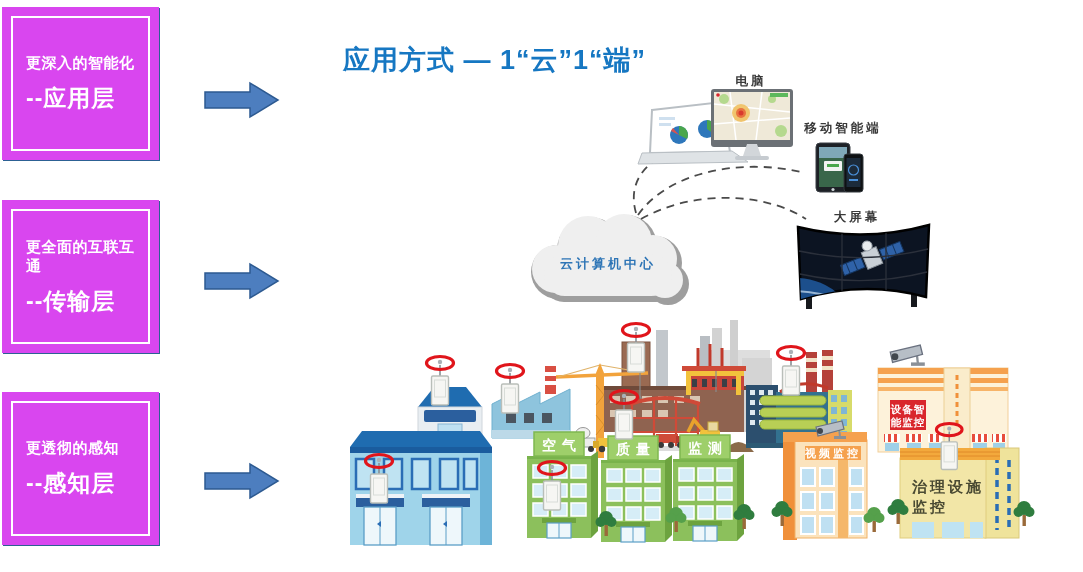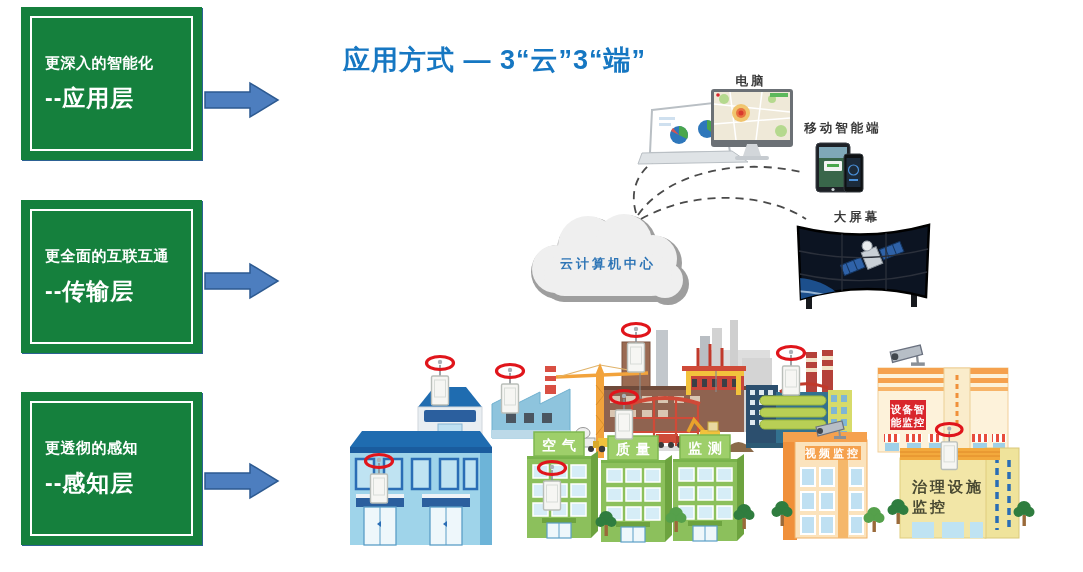--- a/index.html
+++ b/index.html
@@ -1,18 +1,18 @@
 <!DOCTYPE html>
 <html><head>
 <meta charset="utf-8">
 <style>
   html,body{margin:0;padding:0;background:#fff;}
   #stage{position:relative;width:1083px;height:572px;background:#fff;overflow:hidden;
          font-family:"Liberation Sans","DejaVu Sans",sans-serif;}
-  .layer-box{position:absolute;left:21px;width:181px;height:153px;background:#15803d;
+  .layer-box{position:absolute;left:2px;width:157px;height:153px;background:#d946ef;
              box-shadow:1px 1px 0 #2c6193;}
   .layer-inner{position:absolute;inset:9px;border:2px solid #ffffff;display:flex;
                flex-direction:column;justify-content:center;padding:0 13px;color:#fff;}
   .layer-desc{font-size:15px;font-weight:bold;line-height:1.3;letter-spacing:.5px;}
   .layer-name{font-size:23px;font-weight:bold;margin-top:10px;letter-spacing:1px;}
   .flow-arrow{position:absolute;left:204px;width:76px;height:44px;}
   #main-title{position:absolute;left:343px;top:42px;font-size:27px;font-weight:bold;
               color:#1677c2;letter-spacing:1px;white-space:nowrap;}
   #scene{position:absolute;left:330px;top:60px;width:753px;height:512px;}
   text{font-family:"Liberation Sans","DejaVu Sans",sans-serif;}
@@ -46,21 +46,21 @@
   <svg class="flow-arrow" style="top:79px;" viewBox="0 0 76 44">
     <polygon points="1,13 46,13 46,4 74,21 46,38 46,29 1,29" fill="#4d7ebf" stroke="#2d5a91" stroke-width="1.5"></polygon>
   </svg>
   <svg class="flow-arrow" style="top:260px;" viewBox="0 0 76 44">
     <polygon points="1,13 46,13 46,4 74,21 46,38 46,29 1,29" fill="#4d7ebf" stroke="#2d5a91" stroke-width="1.5"></polygon>
   </svg>
   <svg class="flow-arrow" style="top:460px;" viewBox="0 0 76 44">
     <polygon points="1,13 46,13 46,4 74,21 46,38 46,29 1,29" fill="#4d7ebf" stroke="#2d5a91" stroke-width="1.5"></polygon>
   </svg>
 
-  <div id="main-title">应用方式 — 3“云”3“端”</div>
+  <div id="main-title">应用方式 — 1“云”1“端”</div>
 
   <svg id="scene" viewBox="330 60 753 512">
     <defs>
       <g id="sensor">
         <line x1="15" y1="10" x2="15" y2="21" stroke="#8a8f94" stroke-width="1.6"></line>
         <line x1="10" y1="13.5" x2="20" y2="13.5" stroke="#9aa0a5" stroke-width="1.2"></line>
         <circle cx="15" cy="7" r="2.2" fill="#aab1b7"></circle>
         <rect x="6.5" y="21" width="17" height="29" rx="1.5" fill="#f6f6f3" stroke="#b9beb9" stroke-width="1.4"></rect>
         <rect x="9.5" y="25" width="11" height="17" fill="none" stroke="#d8dcd8" stroke-width="1"></rect>
         <ellipse cx="15" cy="8" rx="13.5" ry="6.5" fill="none" stroke="#e0151b" stroke-width="3.2"></ellipse>

